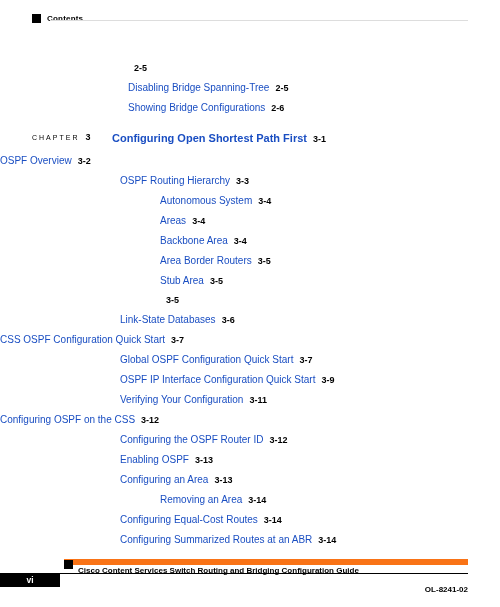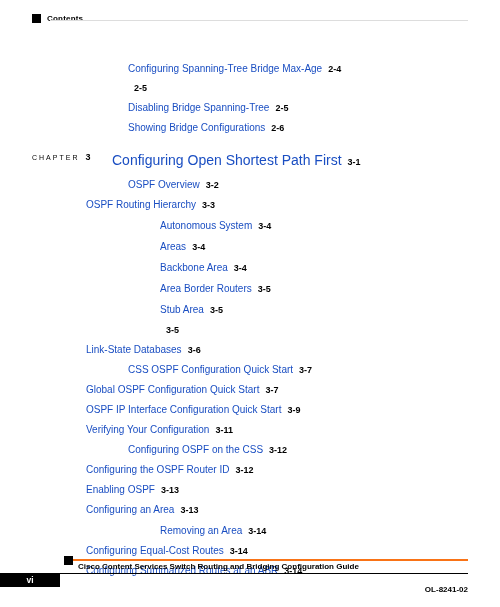--- a/index.html
+++ b/index.html
@@ -54,40 +54,40 @@
   .chapter-tag {
     position: absolute;
     left: 32px;
     font-size: 7px;
     letter-spacing: 2px;
     color: #000;
   }
   .chapter-num { font-weight: bold; font-size: 9px; letter-spacing: 0; margin-left: 2px; }
   .chapter-head {
     color: #1a4ec2;
-    font-weight: normal;
-    font-size: 14px;
+    font-weight: bold;
+    font-size: 11px;
   }
   .section-spacer { height: 10px; }
   .ind0 { padding-left: 128px; }
   .ind1 { padding-left: 112px; }
-  .ind2 { padding-left: 128px; }
-  .ind3 { padding-left: 86px; }
-  .ind4 { padding-left: 160px; margin-top: 7px; }
+  .ind2 { }
+  .ind3 { padding-left: 120px; }
+  .ind4 { padding-left: 160px; }
   .footer {
     position: absolute;
     bottom: 20px;
     left: 0;
     right: 0;
   }
   .footer-top {
     position: relative;
     height: 14px;
     margin: 0 32px 0 64px;
-    border-top: 2px solid #f97316;
+    border-top: 6px solid #f97316;
   }
   .footer-top::before {
     content: "";
     position: absolute;
     left: 0;
     top: -5px;
     width: 9px;
     height: 9px;
     background: #000;
   }
@@ -133,24 +133,20 @@
 <body>
 
 <div class="hdr">
   <div class="hdr-box"></div>
   <div class="hdr-text">Contents</div>
 </div>
 <div class="hdr-rule"></div>
 
 <div class="content">
   <div id="pre-list">
-      <div class="row ind0">
-        <span class="title">Configuring Spanning-Tree Bridge Max-Age</span>
-        <span class="pg">2-4</span>
-      </div>
       <div class="row ind0">
         <span class="pg">2-5</span>
       </div>
       <div class="row ind0">
         <span class="title">Disabling Bridge Spanning-Tree</span>
         <span class="pg">2-5</span>
       </div>
       <div class="row ind0">
         <span class="title">Showing Bridge Configurations</span>
         <span class="pg">2-6</span>

